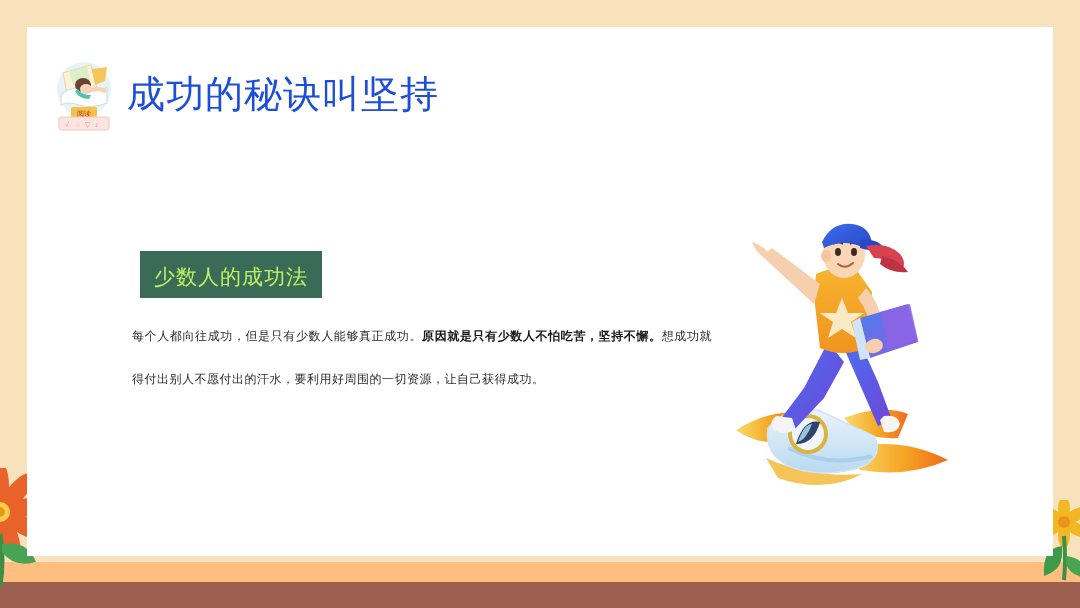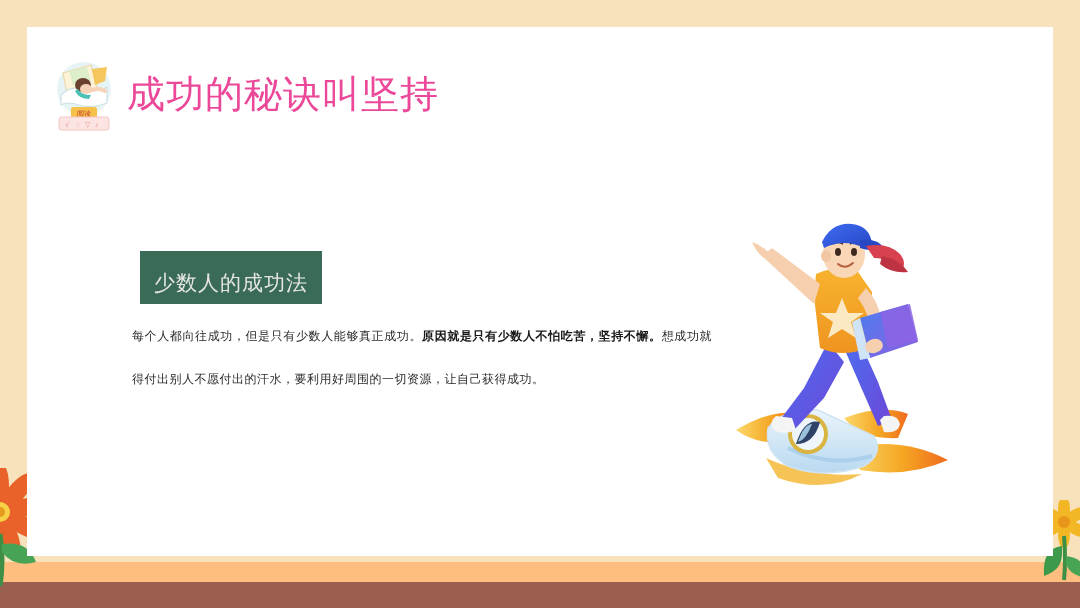--- a/index.html
+++ b/index.html
@@ -76,37 +76,37 @@
   }
   .header-icon {
     width: 74px;
     height: 78px;
     flex: 0 0 auto;
     margin-right: 6px;
   }
   .page-title {
     font-size: 38px;
     line-height: 1;
-    color: #ec4899;
+    color: #1d4ed8;
     letter-spacing: 1px;
     font-weight: 500;
     white-space: nowrap;
   }
 
   
   .section-banner {
     position: absolute;
     left: 113px;
     top: 224px;
     background: #3a6b57;
-    color: #e5e5e5;
+    color: #bef264;
     font-size: 21px;
     line-height: 1;
     letter-spacing: 1px;
-    padding: 21px 14px 11px 14px;
+    padding: 15px 14px 11px 14px;
     white-space: nowrap;
   }
 
   
   .body-copy {
     position: absolute;
     left: 105px;
     top: 288px;
     width: 580px;
     font-size: 12px;

